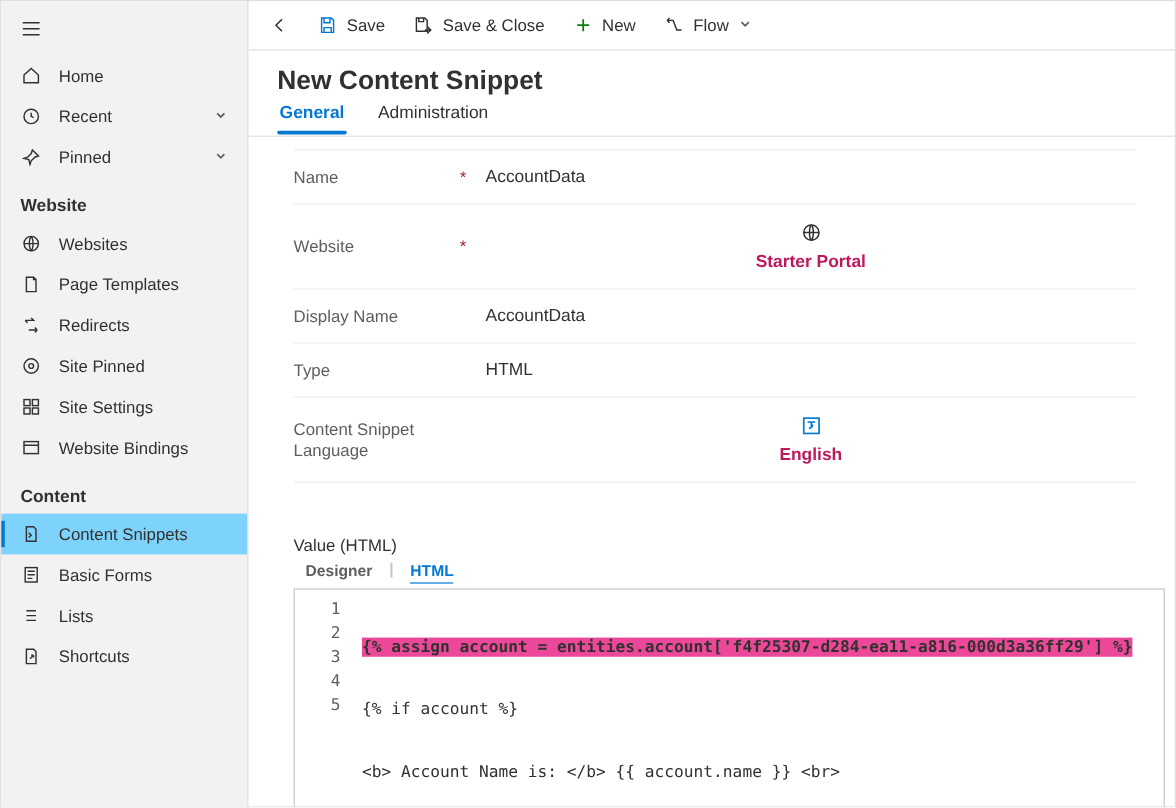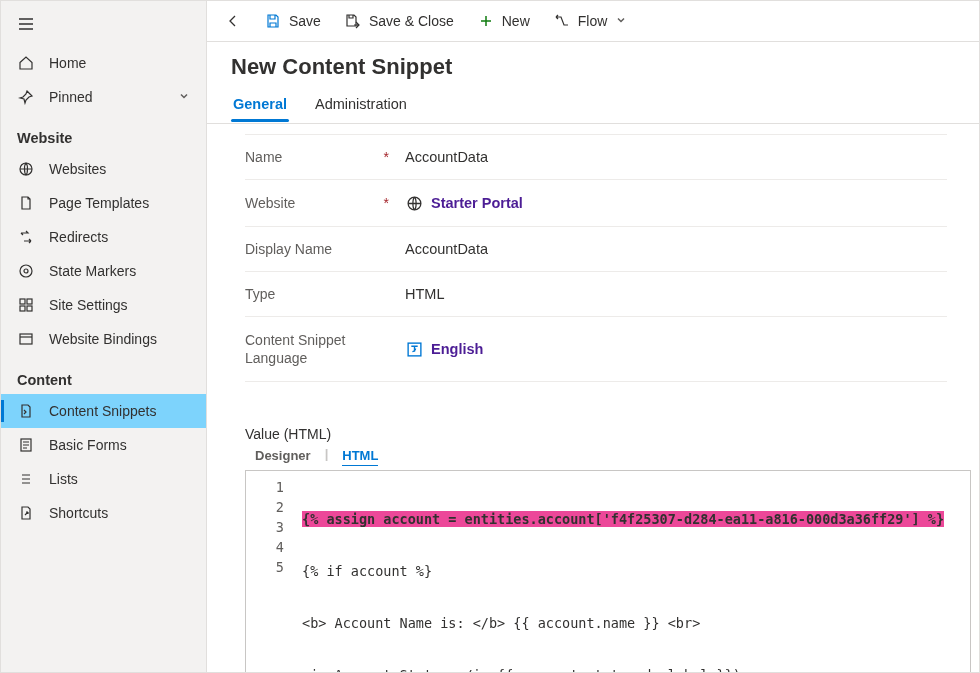--- a/index.html
+++ b/index.html
@@ -19,33 +19,33 @@
   .section-hdr { padding: 16px 16px 6px; font-weight: 600; font-size: 14.5px; color: #323130; }
 
   
   .main { flex: 1; display: flex; flex-direction: column; overflow: hidden; }
   .cmdbar { display: flex; align-items: center; gap: 4px; padding: 6px 8px; border-bottom: 1px solid #e1dfdd; }
   .cmdbtn { display: flex; align-items: center; gap: 8px; padding: 6px 10px; cursor: pointer; font-size: 14px; color: #323130; border-radius: 2px; text-align: center; }
   .cmdbtn svg { width: 16px; height: 16px; }
   .back-btn { padding: 6px 10px; }
 
   .page-header { padding: 12px 24px 0; }
-  .page-title { font-size: 22px; font-weight: 600; margin-bottom: 10px; }
+  .page-title { font-size: 22px; font-weight: 600; }
   .tabs { display: flex; gap: 24px; border-bottom: 1px solid transparent; }
   .tab { padding: 6px 2px 10px; cursor: pointer; font-size: 14.5px; color: #323130; position: relative; }
   .tab.active { font-weight: 600; color: #0078d4; }
   .tab.active::after { content: ""; position: absolute; left: 0; right: 0; bottom: 0; height: 3px; background: #0078d4; border-radius: 2px; }
   .scrollbox { flex:1; overflow:auto; border-top:1px solid #e1dfdd; }
   .form-area { padding: 10px 24px 20px; margin-left: 14px; margin-right: 8px; }
   .form-row { display: flex; align-items: center; padding: 14px 0; border-bottom: 1px solid #edebe9; }
   .form-row:first-child { border-top: 1px solid #edebe9; }
   .form-label { width: 160px; color: #605e5c; font-size: 14px; display: flex; align-items: flex-start; gap: 6px; }
   .form-label .req { color: #a4262c; margin-left: auto; margin-right: 16px; }
   .form-value { flex: 1; font-size: 14.5px; color: #323130; display: flex; align-items: center; gap: 8px; }
-  .form-value.link { color: #4c1d95; font-weight: 600; }
+  .form-value.link { color: #be185d; font-weight: 600; flex-direction: column; }
   .inline-icon { width: 18px; height: 18px; display:inline-flex; align-items:center; justify-content:center; }
   .inline-icon svg { width:17px; height:17px; }
 
   .value-sect { margin: 24px 8px 0 38px; }
   .value-label { font-size: 14px; color: #323130; margin-bottom: 4px; }
   .editor-tabs { display: flex; gap: 14px; font-size: 13px; color: #605e5c; padding-left: 10px; margin-bottom: 4px; font-weight: bold; }
   .editor-tab { cursor: pointer; padding: 2px 0; }
   .editor-tab.active { color: #0078d4; border-bottom: 1px solid #0078d4; }
   .editor-sep { color: #c8c6c4; }
   .code-box { border: 1px solid #c8c6c4; display: flex; font-family: Consolas, monospace; font-size: 13.5px; }
@@ -73,20 +73,32 @@
       <span class="nav-icon">
           <svg viewBox="0 0 16 16">
             <path d="M2 7.5 8 2l6 5.5V14H2z"></path>
           </svg>
         </span>
       <span>Home</span>
     </div>
     <div class="nav-item">
       <span class="nav-icon">
           <svg viewBox="0 0 16 16">
+            <circle cx="8" cy="8" r="6"></circle>
+            <path d="M8 5v3l2 1"></path>
+          </svg>
+        </span>
+      <span>Recent</span>
+      <span class="chev"><svg viewBox="0 0 12 12">
+            <path d="M3 4.5 6 7.5 9 4.5"></path>
+          </svg></span>
+    </div>
+    <div class="nav-item">
+      <span class="nav-icon">
+          <svg viewBox="0 0 16 16">
             <path d="M9 2l5 5-3 1-3 3-1 3-1-4-4-1 3-1 3-3z"></path>
           </svg>
         </span>
       <span>Pinned</span>
       <span class="chev"><svg viewBox="0 0 12 12">
             <path d="M3 4.5 6 7.5 9 4.5"></path>
           </svg></span>
     </div>
 
     <div class="section-hdr">Website</div>
@@ -117,21 +129,21 @@
         </span>
       <span>Redirects</span>
     </div>
     <div class="nav-item">
       <span class="nav-icon">
           <svg viewBox="0 0 16 16">
             <circle cx="8" cy="8" r="6"></circle>
             <circle cx="8" cy="8" r="2"></circle>
           </svg>
         </span>
-      <span>State Markers</span>
+      <span>Site Pinned</span>
     </div>
     <div class="nav-item">
       <span class="nav-icon">
           <svg viewBox="0 0 16 16">
             <rect x="2" y="2" width="5" height="5"></rect>
             <rect x="9" y="2" width="5" height="5"></rect>
             <rect x="2" y="9" width="5" height="5"></rect>
             <rect x="9" y="9" width="5" height="5"></rect>
           </svg>
         </span>

